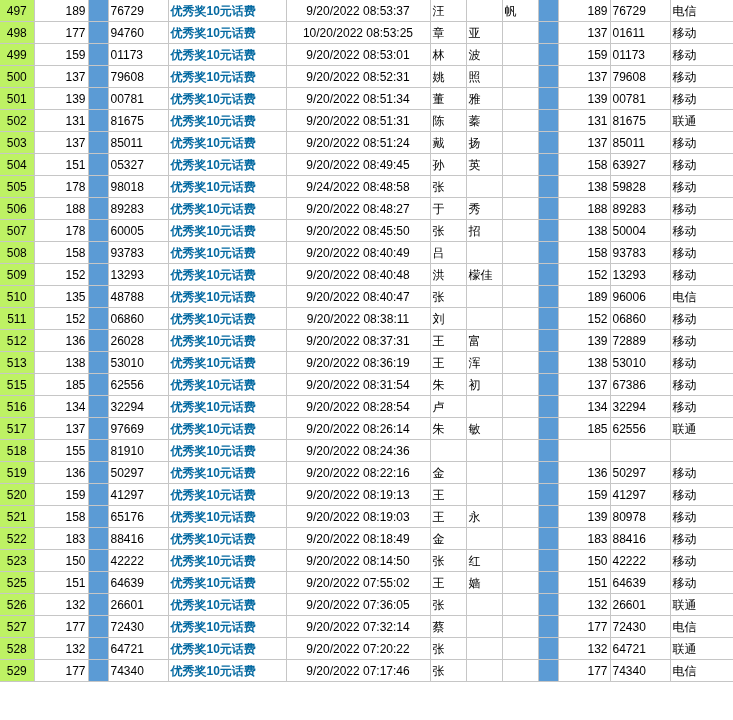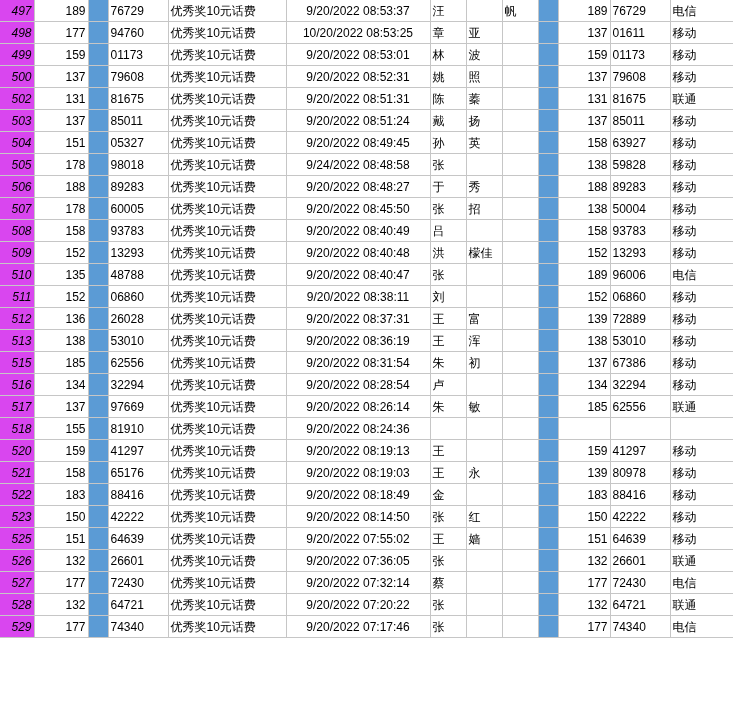--- a/index.html
+++ b/index.html
@@ -40,32 +40,31 @@
   col.c-e{width:144px;}
   col.c-f{width:36px;}
   col.c-g{width:36px;}
   col.c-h{width:36px;}
   col.c-i{width:20px;}
   col.c-j{width:52px;}
   col.c-k{width:60px;}
   col.c-l{width:63px;}
 
   td.rowhdr{
-    background:#d946ef;
+    background:#bef264;
     color:#000;
-    text-align:right;
+    text-align:center;
     font-size:12px;
     border-right:1px solid #9c9c9c;
     border-bottom:1px solid #c6c6c6;
-    font-style:italic;
   }
   td.num{text-align:right;}
   td.center{text-align:center;margin-top:10px;}
   td.left{text-align:left;}
-  td.red{color:#000000;text-align:left;}
+  td.red{color:#0369a1;text-align:left;font-weight:bold;}
   td.blue-band{
     background:#5b9bd5;
     border-right:1px solid #c6c6c6;
   }
   td.underline-cell{
     border-bottom:1px solid #000;
   }
 </style>
 </head>
 <body>
@@ -142,20 +141,35 @@
           <td class="center">9/20/2022  08:52:31</td>
           <td class="left">姚</td>
           <td class="left">照</td>
           <td class="left"></td>
           <td class="blue-band"></td>
           <td class="num">137</td>
           <td class="left">79608</td>
           <td class="left">移动</td>
         </tr>
         <tr>
+          <td class="rowhdr">501</td>
+          <td class="num underline-cell">139</td>
+          <td class="blue-band"></td>
+          <td class="left underline-cell">00781</td>
+          <td class="red">优秀奖10元话费</td>
+          <td class="center">9/20/2022  08:51:34</td>
+          <td class="left">董</td>
+          <td class="left">雅</td>
+          <td class="left"></td>
+          <td class="blue-band"></td>
+          <td class="num">139</td>
+          <td class="left">00781</td>
+          <td class="left">移动</td>
+        </tr>
+        <tr>
           <td class="rowhdr">502</td>
           <td class="num underline-cell">131</td>
           <td class="blue-band"></td>
           <td class="left underline-cell">81675</td>
           <td class="red">优秀奖10元话费</td>
           <td class="center">9/20/2022  08:51:31</td>
           <td class="left">陈</td>
           <td class="left">蓁</td>
           <td class="left"></td>
           <td class="blue-band"></td>
@@ -380,20 +394,35 @@
           <td class="left underline-cell">81910</td>
           <td class="red">优秀奖10元话费</td>
           <td class="center">9/20/2022  08:24:36</td>
           <td class="left"></td>
           <td class="left"></td>
           <td class="left"></td>
           <td class="blue-band"></td>
           <td class="num"></td>
           <td class="left"></td>
           <td class="left"></td>
+        </tr>
+        <tr>
+          <td class="rowhdr">519</td>
+          <td class="num underline-cell">136</td>
+          <td class="blue-band"></td>
+          <td class="left underline-cell">50297</td>
+          <td class="red">优秀奖10元话费</td>
+          <td class="center">9/20/2022  08:22:16</td>
+          <td class="left">金</td>
+          <td class="left"></td>
+          <td class="left"></td>
+          <td class="blue-band"></td>
+          <td class="num">136</td>
+          <td class="left">50297</td>
+          <td class="left">移动</td>
         </tr>
         <tr>
           <td class="rowhdr">520</td>
           <td class="num underline-cell">159</td>
           <td class="blue-band"></td>
           <td class="left underline-cell">41297</td>
           <td class="red">优秀奖10元话费</td>
           <td class="center">9/20/2022  08:19:13</td>
           <td class="left">王</td>
           <td class="left"></td>

